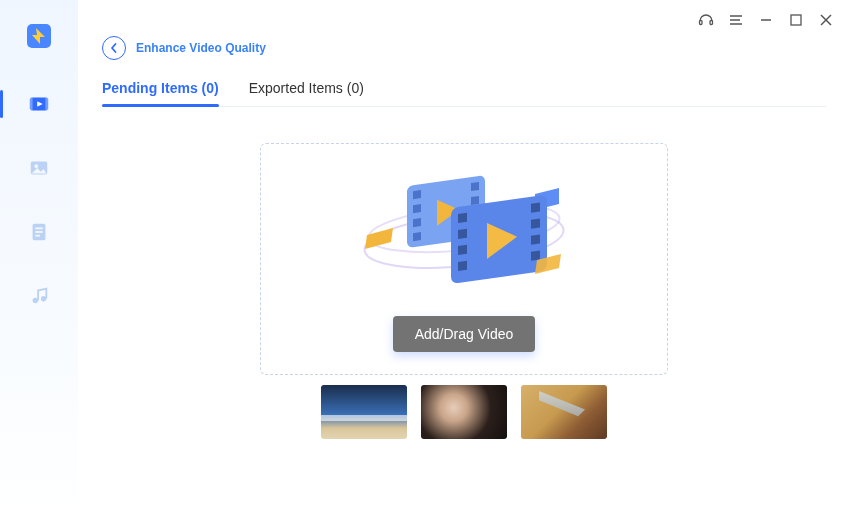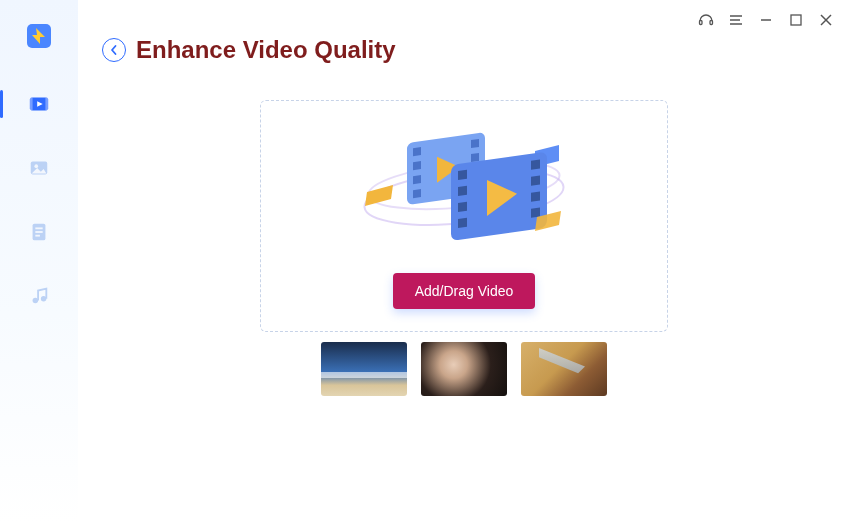--- a/index.html
+++ b/index.html
@@ -33,37 +33,37 @@
   .topbar { position: absolute; right: 16px; top: 12px; display: flex; gap: 14px; align-items: center; }
   .topbar .top-icon { width: 16px; height: 16px; display: flex; align-items: center; justify-content: center; cursor: pointer; color: #555; }
   .topbar .top-icon svg { width: 16px; height: 16px; stroke: #555; }
 
   .header { display: flex; align-items: center; gap: 10px; margin-top: 24px; }
   .back-btn {
     width: 24px; height: 24px; border: 1.5px solid #2f6bff; border-radius: 50%;
     display: flex; align-items: center; justify-content: center; cursor: pointer;
   }
   .back-btn svg { width: 12px; height: 12px; }
-  .title { font-size: 24px; font-weight: 700; color: #7f1d1d; }
+  .title { font-size: 12px; font-weight: 700; color: #3b82f6; }
 
   .tabs { display: flex; gap: 30px; margin-top: 20px; border-bottom: 1px solid #eaeef5; }
   .tab { padding: 0 0 10px 0; font-size: 14px; color: #333; cursor: pointer; position: relative; }
   .tab.active { color: #2f6bff; font-weight: 600; }
   .tab.active::after { content: ""; position: absolute; left: 0; right: 0; bottom: -1px; height: 3px; background: #2f6bff; border-radius: 2px; }
 
   .dropzone {
     margin: 36px auto 0 auto;
     width: 408px; height: 232px;
     border: 1.5px dashed #c7d3e8; border-radius: 6px;
     display: flex; flex-direction: column; align-items: center; justify-content: flex-end;
     padding-bottom: 22px; position: relative;
   }
   .drop-illustration { position: absolute; top: 6px; width: 230px; height: 160px; }
   .add-btn {
-    background: #be185d; color: #fff; border: none; border-radius: 4px;
+    background: #737373; color: #fff; border: none; border-radius: 4px;
     padding: 10px 22px; font-size: 14px; font-weight: 500; cursor: pointer;
     box-shadow: 0 4px 10px rgba(58,114,255,0.25);
   }
 
   .samples-caption { text-align: center; color: #8a93a3; font-size: 12px; margin-top: 24px; }
   .samples { display: flex; gap: 14px; justify-content: center; margin-top: 10px; }
   .sample-card { width: 86px; height: 54px; border-radius: 3px; cursor: pointer; overflow: hidden; position: relative; }
   .sample-card.beach { background: linear-gradient(180deg, #1a2d4c 0%, #3a6fb5 55%, #d9c59a 80%, #e3d5b2 100%); }
   .sample-card.beach::after { content:""; position:absolute; left:0; right:0; top:55%; height:6px; background:rgba(255,255,255,0.6); }
   .sample-card.portrait { background: radial-gradient(circle at 38% 42%, #e8cdb8 0%, #c9a58a 22%, #2b1f1b 60%, #14100e 100%); }
@@ -152,20 +152,24 @@
 
     <div class="header">
       <div class="back-btn">
         <svg viewBox="0 0 12 12">
             <path d="M7.5 2 L4 6 L7.5 10" fill="none" stroke="#2f6bff" stroke-width="1.8" stroke-linecap="round" stroke-linejoin="round"></path>
           </svg>
       </div>
       <div class="title">Enhance Video Quality</div>
     </div>
 
+    <div class="tabs">
+      <div class="tab active">Pending Items (0)</div>
+      <div class="tab">Exported Items (0)</div>
+    </div>
 
     <div class="dropzone">
       <svg class="drop-illustration" viewBox="0 0 230 160">
         <ellipse cx="115" cy="90" rx="100" ry="26" fill="none" stroke="#c8b4f0" stroke-width="2" opacity="0.55" transform="rotate(-6 115 90)"></ellipse>
         <ellipse cx="115" cy="78" rx="96" ry="22" fill="none" stroke="#c8b4f0" stroke-width="2" opacity="0.45" transform="rotate(-6 115 78)"></ellipse>
         <path d="M18 85 L44 78 L42 92 L16 99 Z" fill="#f2b63d"></path>
         <path d="M186 44 L210 38 L210 54 L186 60 Z" fill="#5e8ef5"></path>
         <g transform="translate(58,36) skewY(-8)">
           <rect x="0" y="0" width="78" height="62" rx="6" fill="#7aa4f2"></rect>
           <rect x="6" y="6" width="8" height="8" fill="#4a73c9"></rect>

